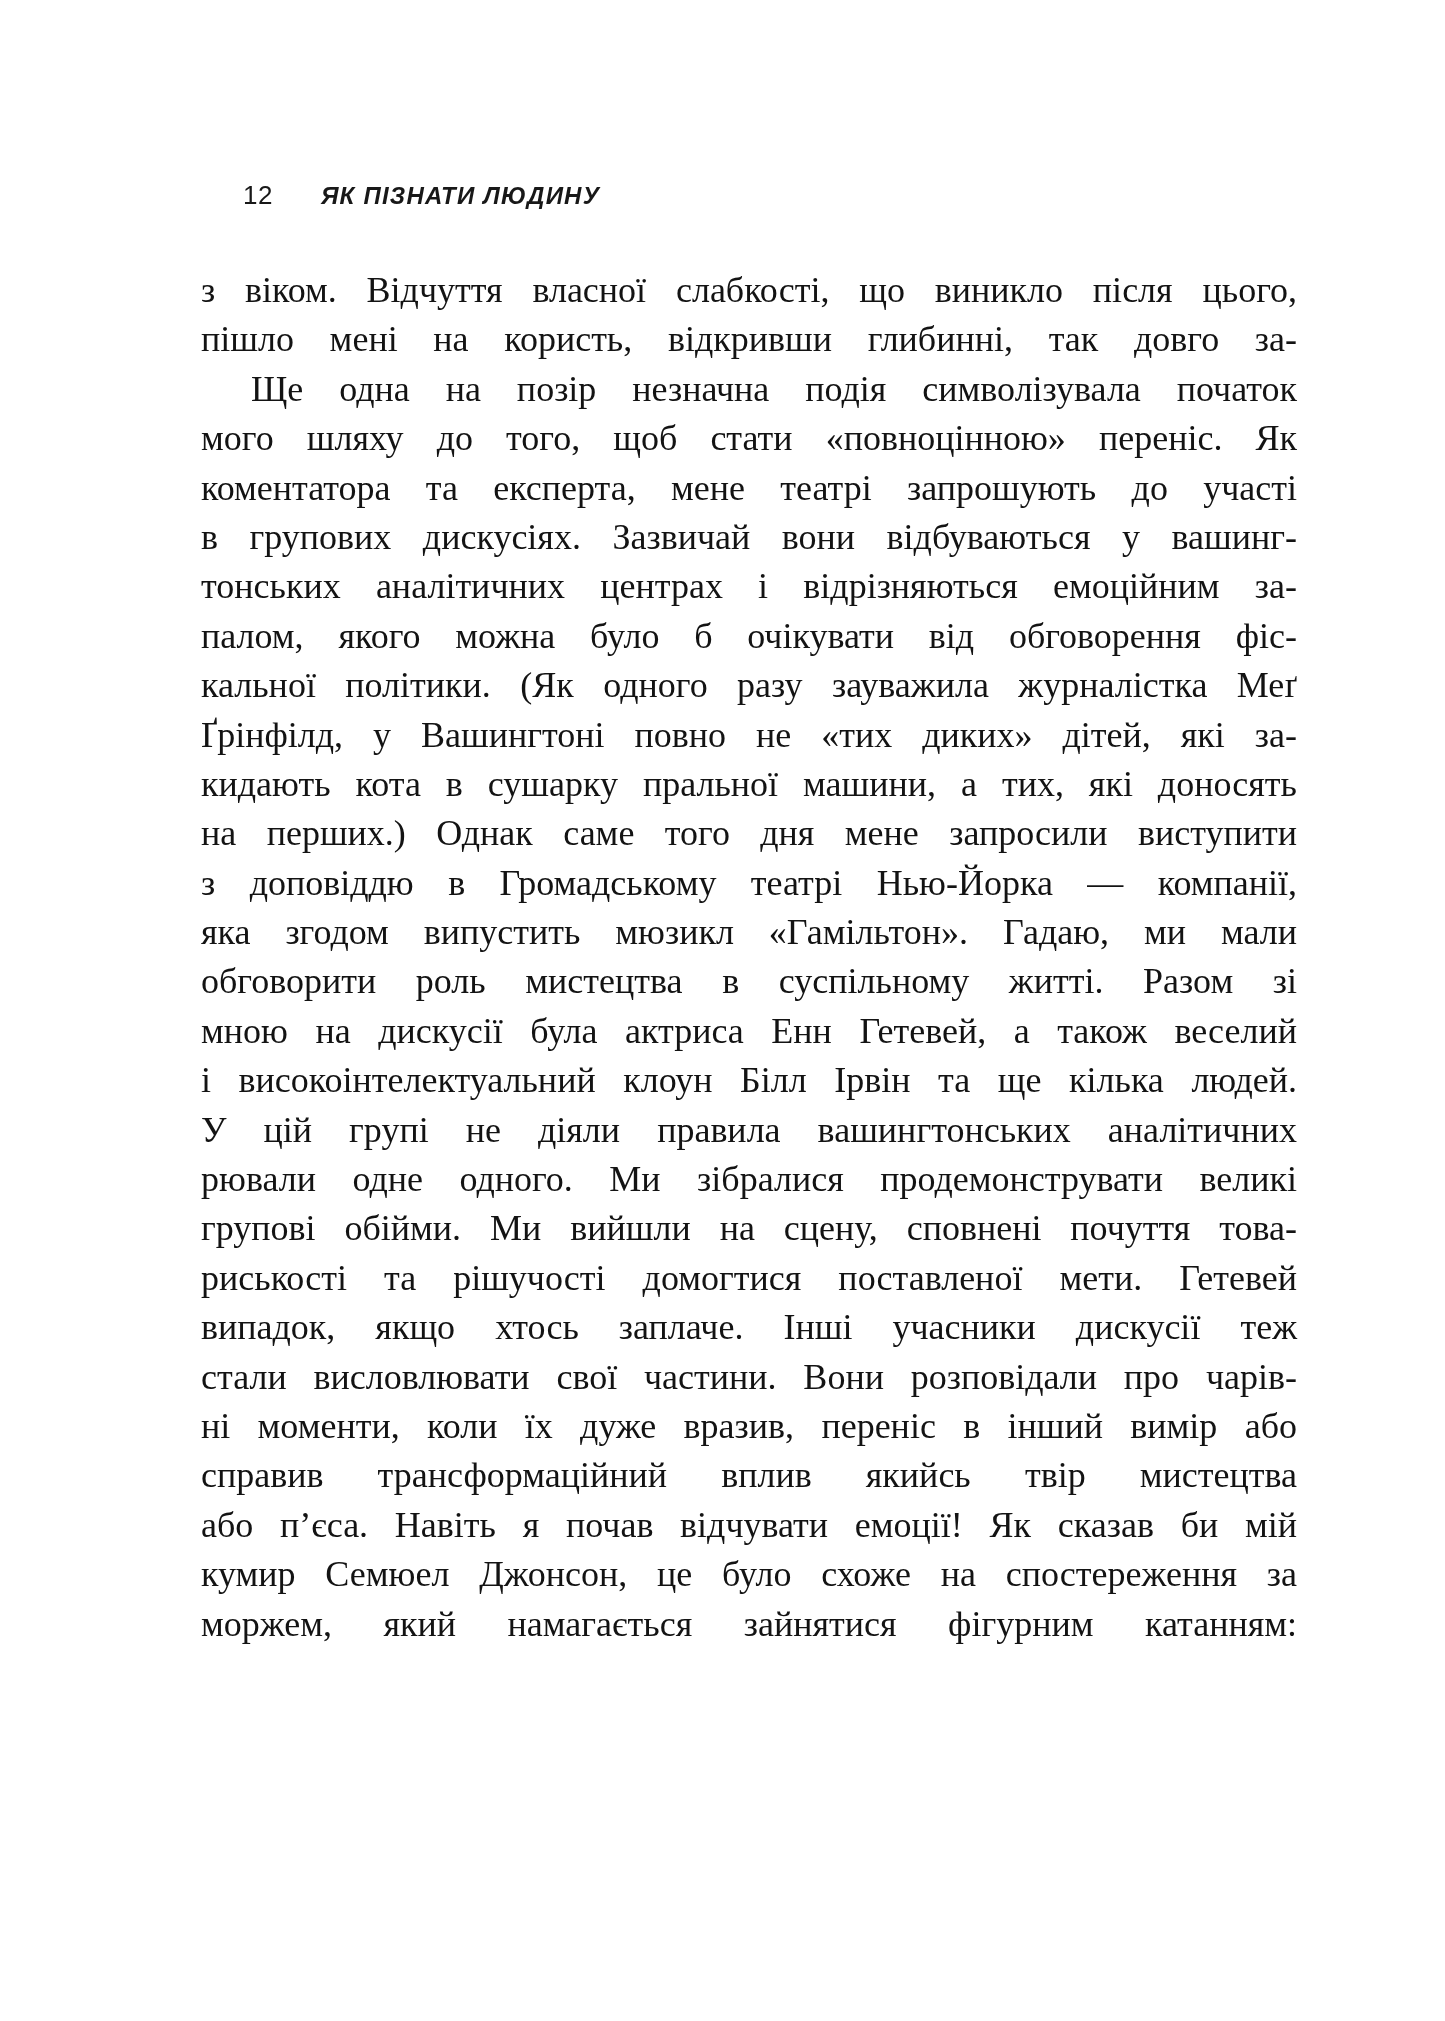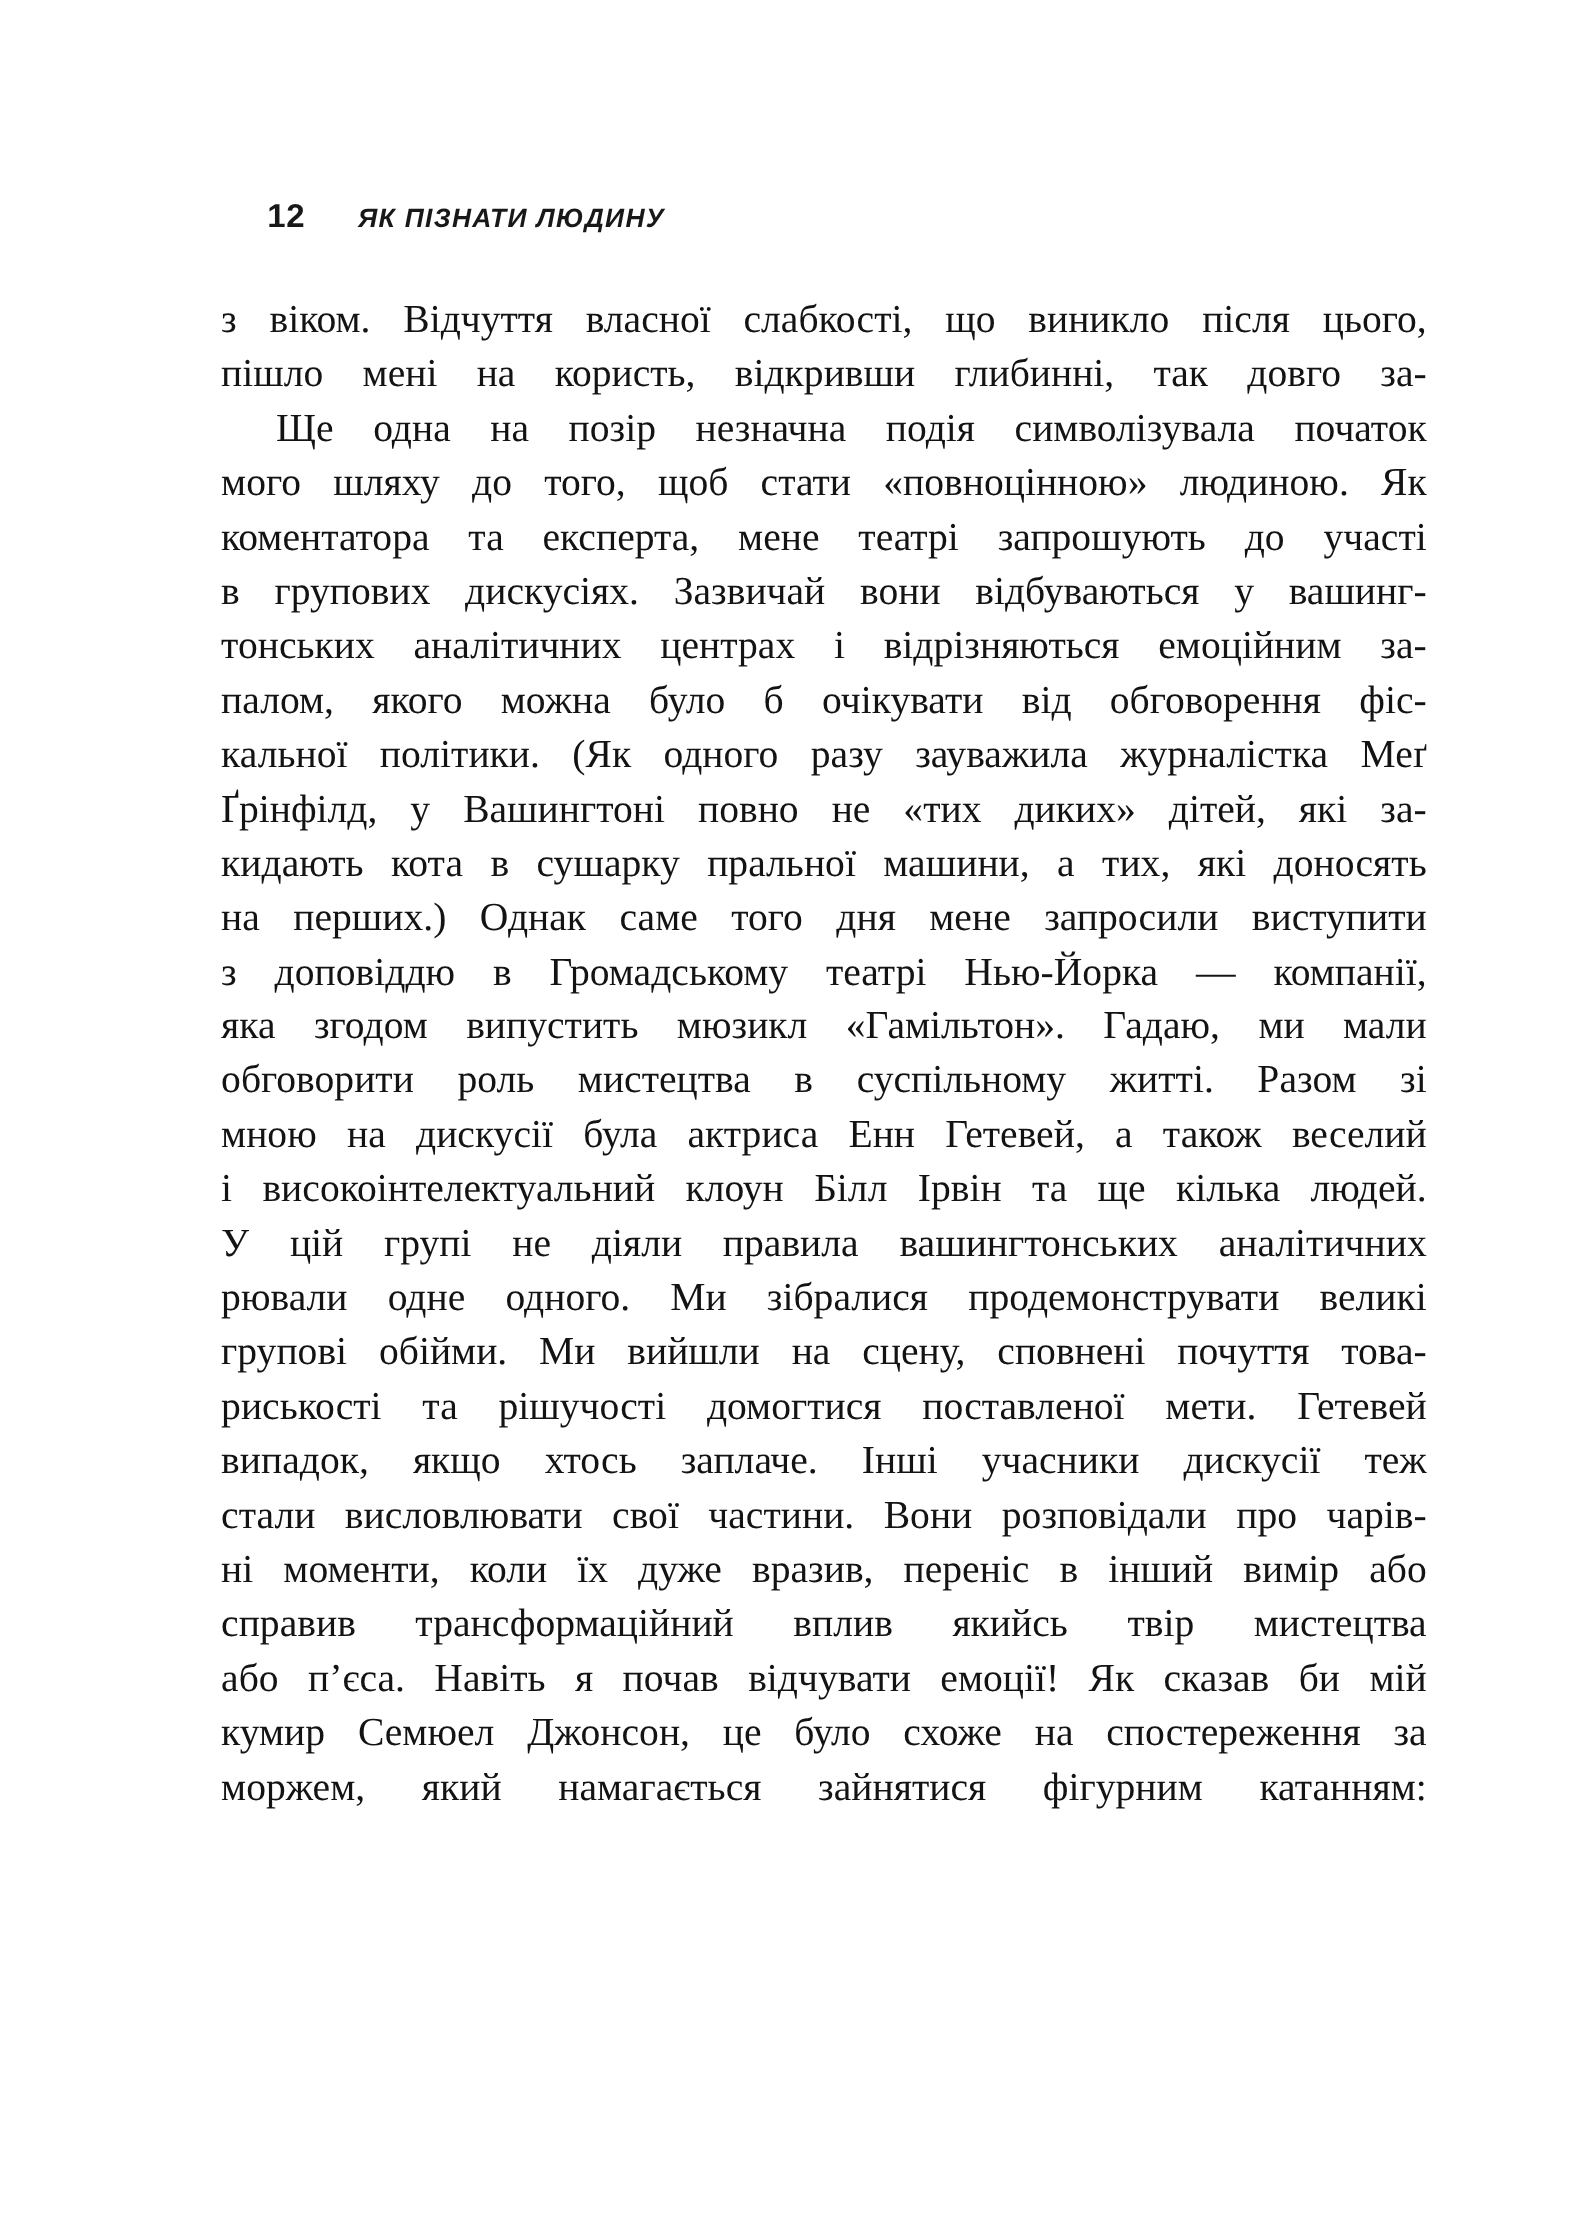--- a/index.html
+++ b/index.html
@@ -19,22 +19,22 @@
   .page-header {
     position: absolute;
     left: 213px;
     top: 180px;
     display: flex;
     align-items: baseline;
     font-family: "Liberation Sans", sans-serif;
     color: #181818;
   }
   .page-number {
-    font-size: 30px;
-    font-weight: 700;
+    font-size: 26px;
+    font-weight: 400;
     padding-left: 30px;
     letter-spacing: 0.5px;
   }
   .running-title {
     margin-left: 48px;
     font-size: 24px;
     font-weight: 700;
     letter-spacing: 1.2px;
     font-style: italic;
   }
@@ -67,21 +67,21 @@
 <div class="page">
   <header class="page-header">
     <span class="page-number">12</span>
     <span class="running-title">ЯК ПІЗНАТИ ЛЮДИНУ</span>
   </header>
 
   <main class="text-block">
       <div class="line">з віком. Відчуття власної слабкості, що виникло після цього,</div>
       <div class="line">пішло мені на користь, відкривши глибинні, так довго за-</div>
       <div class="line indent">Ще одна на позір незначна подія символізувала початок</div>
-      <div class="line">мого шляху до того, щоб стати «повноцінною» людиною. Як</div>
+      <div class="line">мого шляху до того, щоб стати «повноцінною» переніс. Як</div>
       <div class="line">коментатора та експерта, мене театрі запрошують до участі</div>
       <div class="line">в групових дискусіях. Зазвичай вони відбуваються у вашинг-</div>
       <div class="line">тонських аналітичних центрах і відрізняються емоційним за-</div>
       <div class="line">палом, якого можна було б очікувати від обговорення фіс-</div>
       <div class="line">кальної політики. (Як одного разу зауважила журналістка Меґ</div>
       <div class="line">Ґрінфілд, у Вашингтоні повно не «тих диких» дітей, які за-</div>
       <div class="line">кидають кота в сушарку пральної машини, а тих, які доносять</div>
       <div class="line">на перших.) Однак саме того дня мене запросили виступити</div>
       <div class="line">з доповіддю в Громадському театрі Нью-Йорка — компанії,</div>
       <div class="line">яка згодом випустить мюзикл «Гамільтон». Гадаю, ми мали</div>

